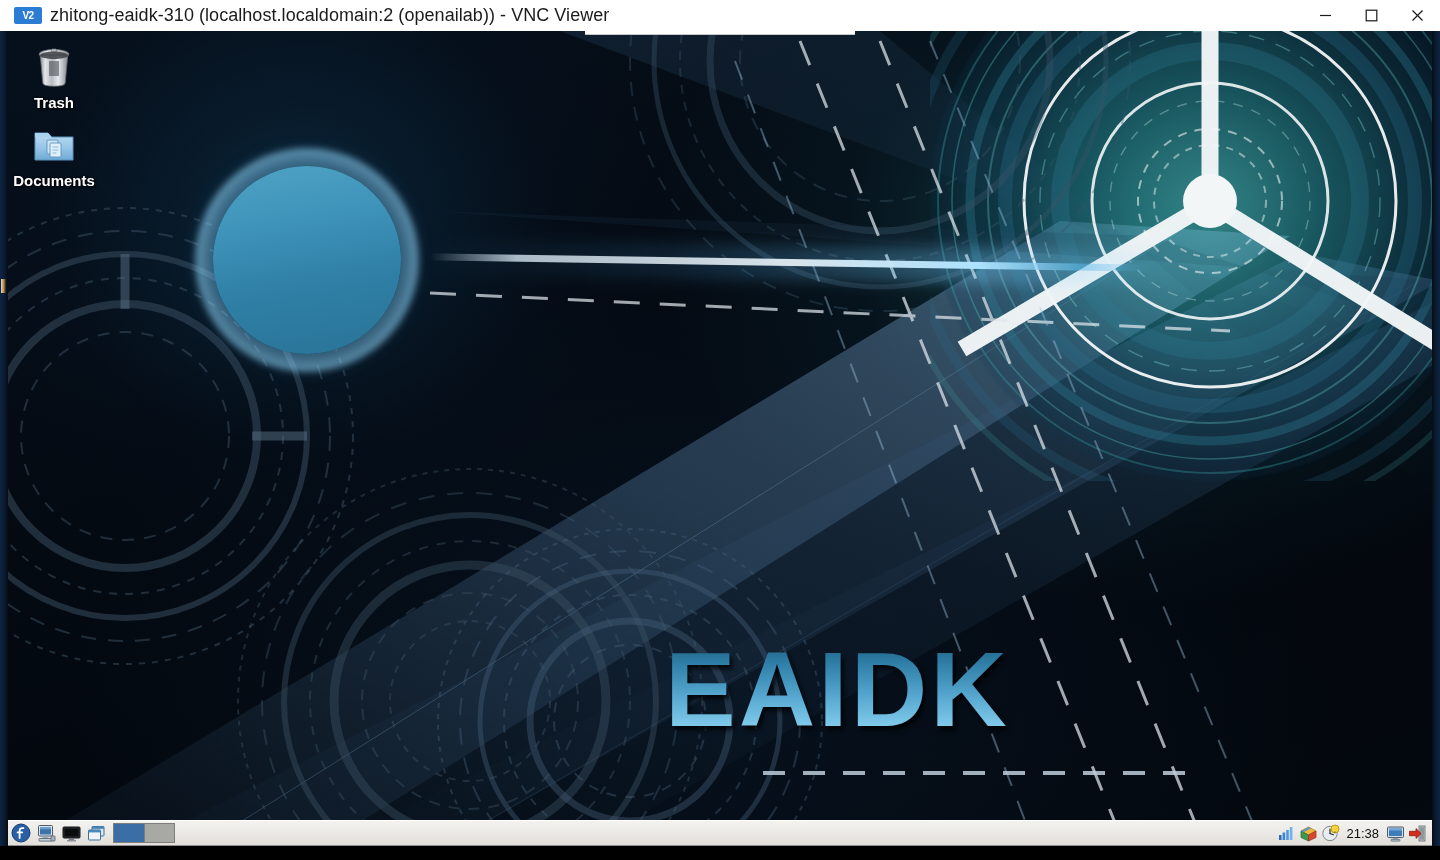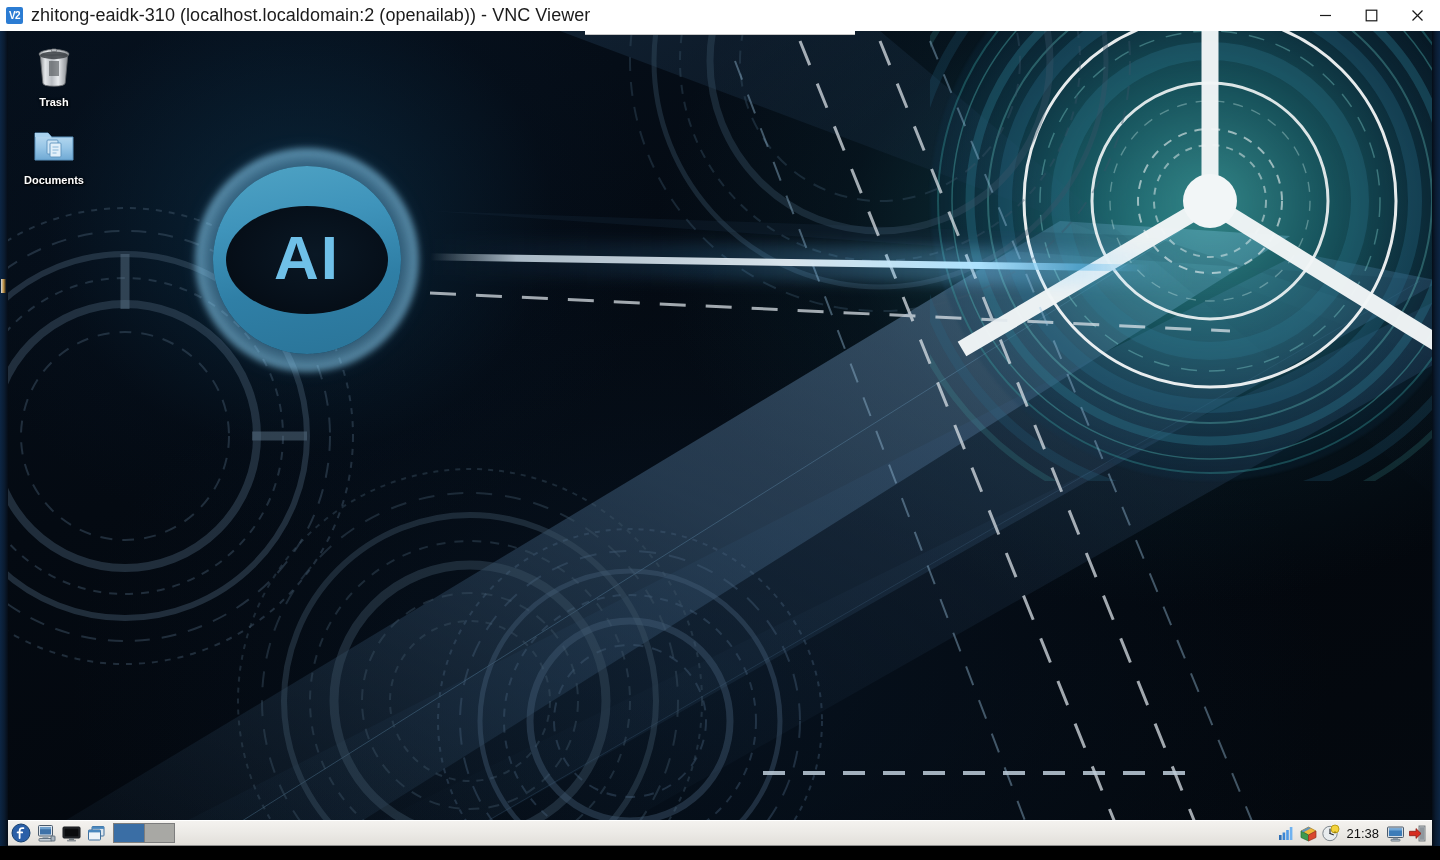--- a/index.html
+++ b/index.html
@@ -22,22 +22,22 @@
   
   #title-bar {
     position: relative;
     height: 31px; flex: 0 0 31px;
     background: #ffffff;
     display: flex; align-items: center;
     border-bottom: 1px solid #ffffff;
     z-index: 40;
   }
   #title-icon {
-    width: 17px; height: 17px;
-    margin-left: 6px; margin-right: 8px;
+    width: 28px; height: 17px;
+    margin-left: 14px; margin-right: 8px;
     background: #2b7cd3;
     border-radius: 2px;
     color: #ffffff;
     font-size: 10px; font-weight: bold;
     display: flex; align-items: center; justify-content: center;
     letter-spacing: -0.5px;
     font-family: "Liberation Sans", sans-serif;
     flex: 0 0 auto;
   }
   #title-text {
@@ -224,21 +224,21 @@
   .desk-icon {
     position: absolute;
     width: 92px;
     display: flex; flex-direction: column; align-items: center;
     text-align: center;
     cursor: default;
   }
   .desk-icon .glyph { width: 48px; height: 48px; margin-bottom: 4px; }
   .desk-icon .glyph svg { width: 48px; height: 48px; display:block; }
   .desk-icon .caption {
-    font-size: 11px; font-weight: bold; color: #ffffff;
+    font-size: 15px; font-weight: bold; color: #ffffff;
     line-height: 15px;
     text-shadow: 1px 1px 2px rgba(0,0,0,0.95), 0 0 3px rgba(0,0,0,0.9);
     word-break: break-all;
   }
   #icon-trash     { left: 8px;  top: 12px; }
   #icon-documents { left: 8px;  top: 90px; justify-content: flex-end; }
 
   
   #watermark {
     position: absolute;
@@ -457,25 +457,23 @@
           </g>
         </svg>
       </div>
 
       <div id="light-streak-glow"></div>
       <div id="light-streak"></div>
 
       <div id="ai-logo">
         <div id="ai-logo-glow"></div>
         <div id="ai-logo-disc"></div>
-        <div id="ai-logo-inner">
-          <span id="ai-logo-text">AI</span>
-        </div>
-      </div>
-
+      </div>
+
+      <div id="eaidk-word">EAIDK</div>
       <div id="eaidk-dashline"></div>
     </div>
 
     <div id="icon-trash" class="desk-icon">
       <span class="glyph">
         <svg viewBox="0 0 48 48">
           <defs>
             <linearGradient id="trashG" x1="0" y1="0" x2="1" y2="0">
               <stop offset="0%" stop-color="#8e9195"></stop>
               <stop offset="18%" stop-color="#e4e7ea"></stop>

